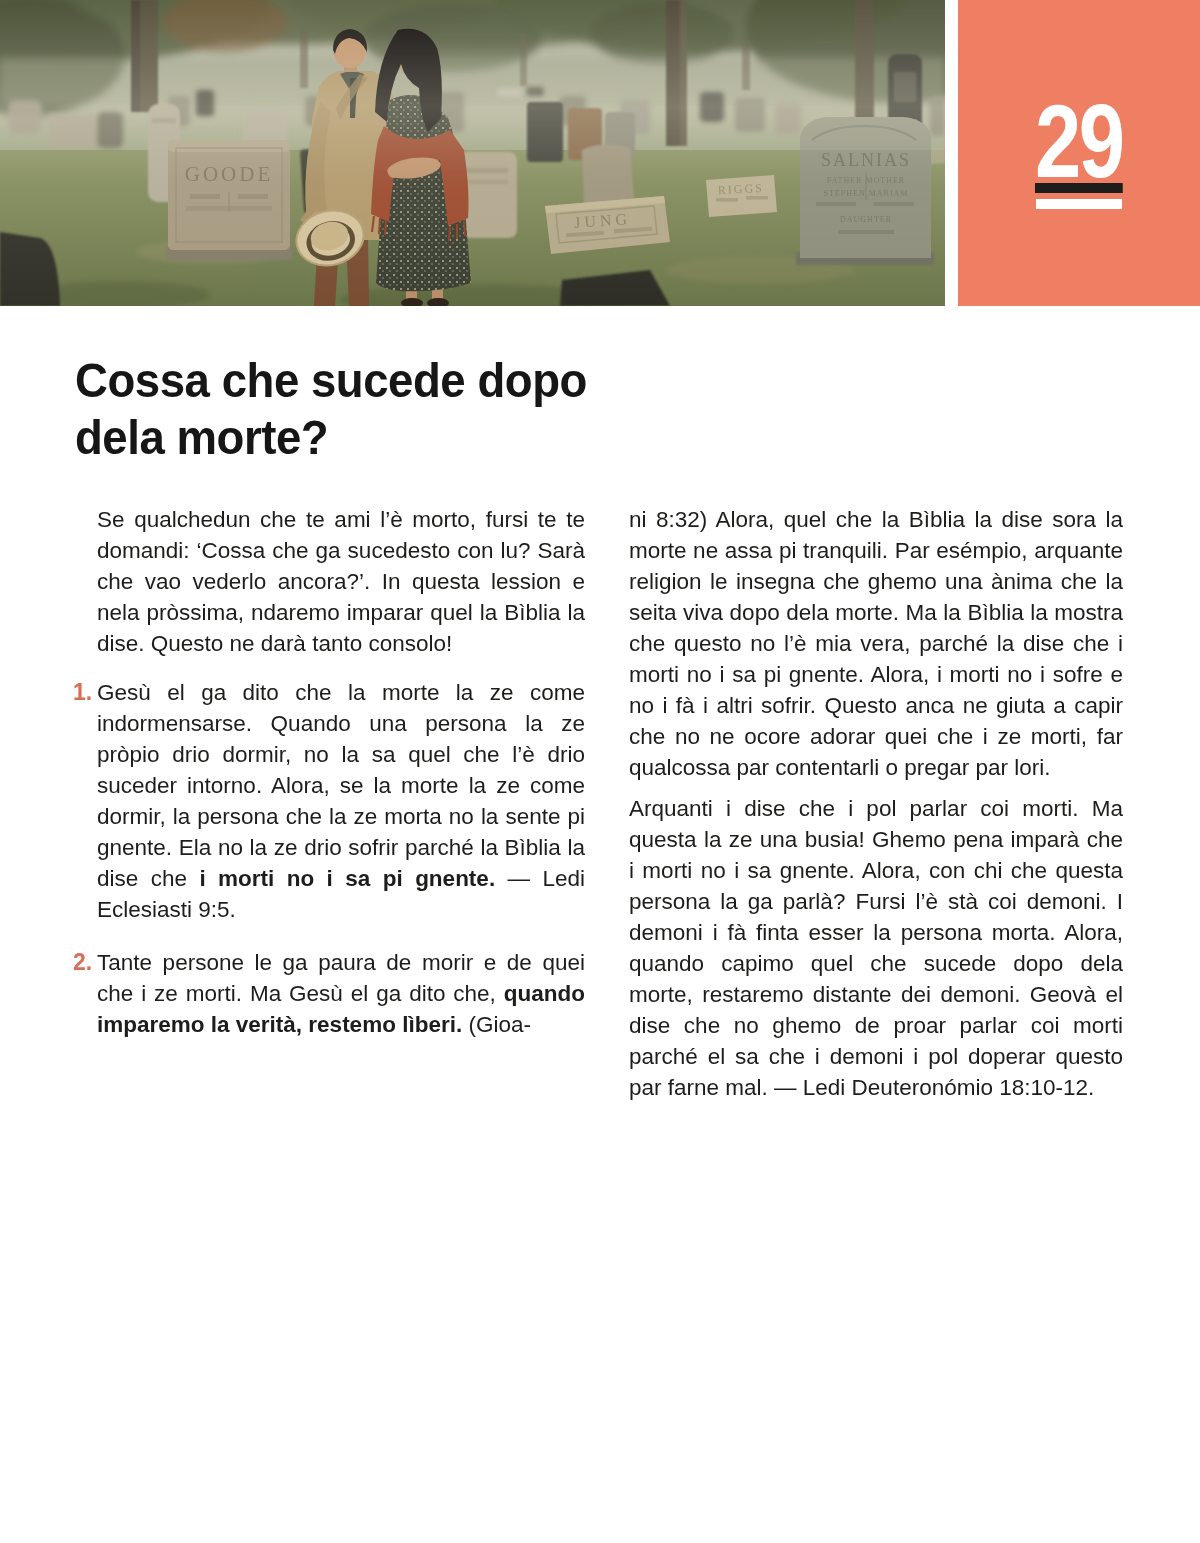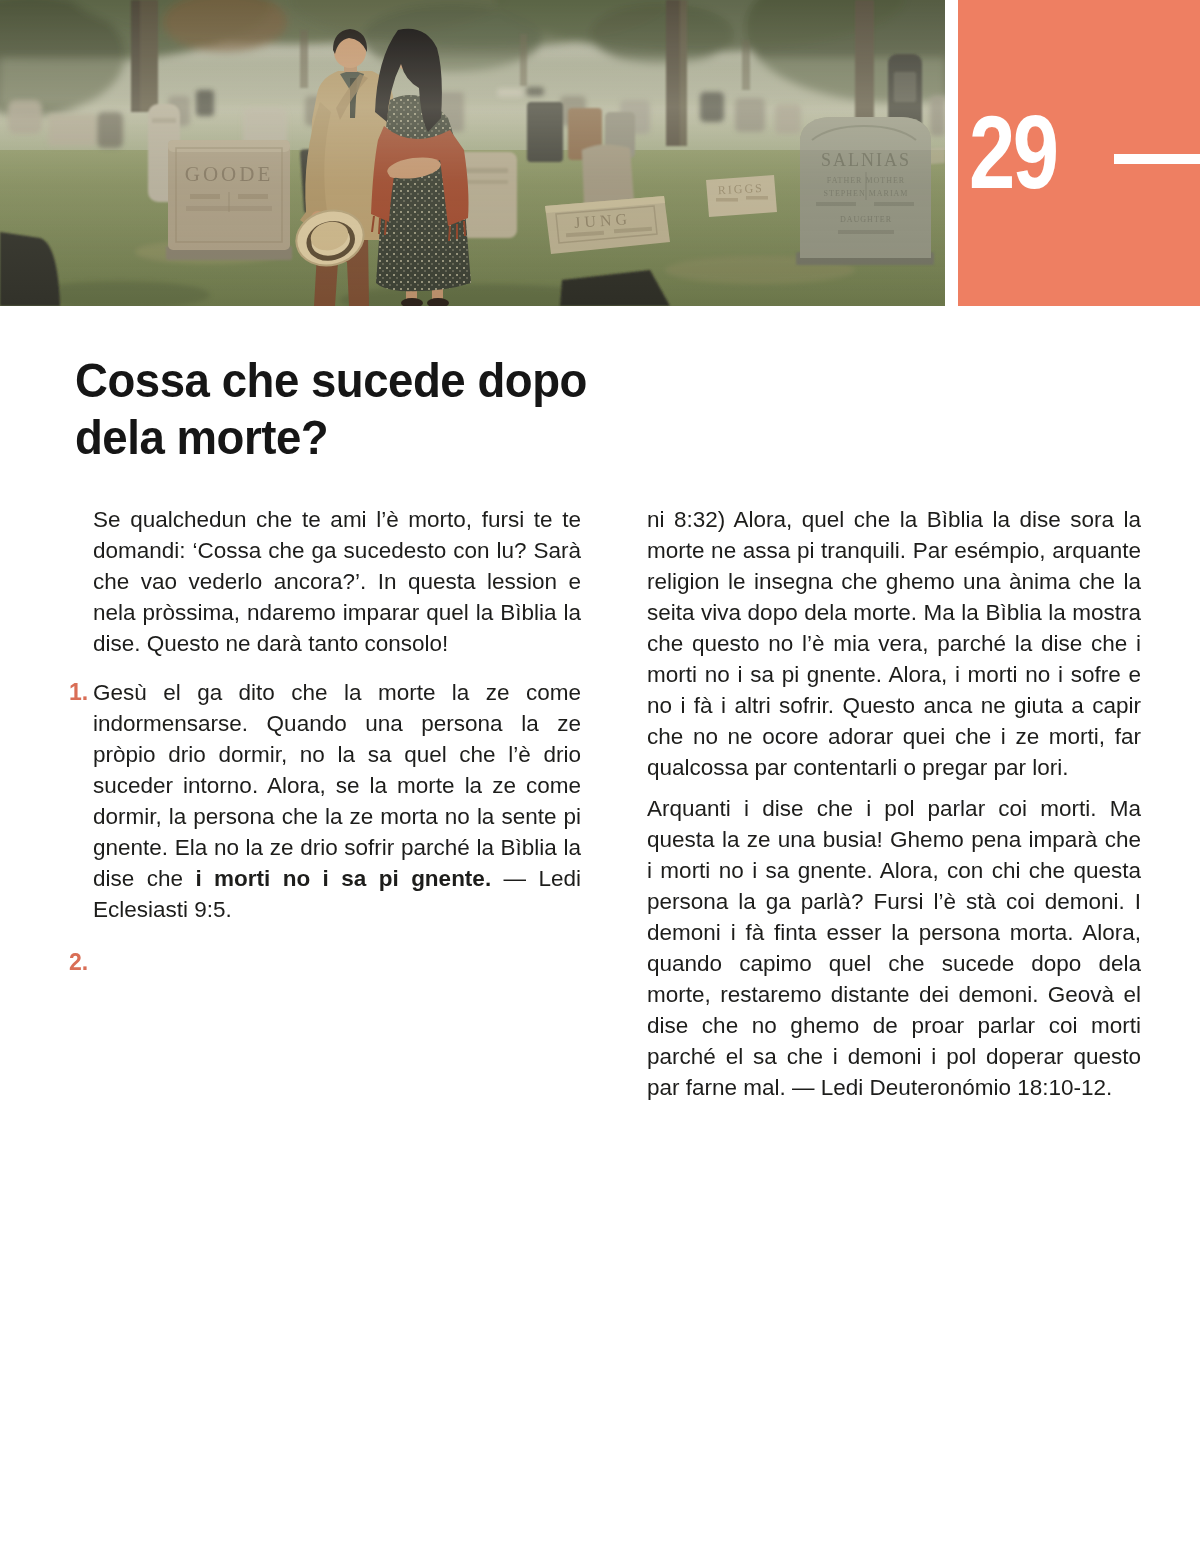--- a/index.html
+++ b/index.html
@@ -16,38 +16,38 @@
     color:var(--text-color);
     overflow:hidden;
   }
   
   .hero{display:flex;height:306px;}
   .hero-photo{width:945px;height:306px;position:relative;overflow:hidden;flex:0 0 auto;}
   .hero-photo svg{display:block;width:100%;height:100%;}
   .hero-gap{width:13px;flex:0 0 auto;background:#ffffff;}
   .hero-badge{
     flex:1;background:var(--badge-bg);
-    display:flex;align-items:center;justify-content:space-between;
+    display:flex;flex-direction:column;align-items:center;justify-content:center;text-decoration:underline;
   }
   .badge-number{
     color:#ffffff;font-weight:700;font-size:104px;line-height:0.86;
     letter-spacing:-3px;transform:scaleX(.8);transform-origin:center;
   }
   .badge-underline{width:86px;height:10px;background:#ffffff;margin-top:12px;}
   
   .title{
     margin:46px 0 0 75px;
     font-size:49px;line-height:57px;font-weight:700;
     letter-spacing:-0.5px;color:#161616;
     transform:scaleX(.93);transform-origin:left top;
   }
   
-  .columns{display:flex;gap:58px;margin:38px 63px 0 73px;justify-content:center;}
+  .columns{display:flex;gap:44px;margin:38px 63px 0 73px;}
   .col-left{width:512px;flex:0 0 auto;}
-  .col-right{width:494px;flex:0 0 auto;margin-left:8px;}
+  .col-right{width:494px;flex:0 0 auto;}
   .para{
     margin:0;font-size:22.5px;line-height:31px;
     text-align:justify;hyphens:none;color:var(--text-color);
   }
   .para b{font-weight:700;}
   .indent{margin-left:24px;}
   .question{
     position:relative;padding-left:26px;
     margin:18px 0 4px 0;
     color:var(--heading-orange);font-weight:700;
@@ -280,20 +280,21 @@
       <p class="para indent"><span>Se qualchedun che te ami l’è morto, fursi te te domandi: ‘Cossa che ga sucedesto con lu? Sarà che vao vederlo ancora?’. In questa lession e nela pròssima, ndaremo imparar quel la Bìblia la dise. Questo ne darà tanto consolo!</span></p>
 
       <div class="question">
         <span class="qnum">1.</span>
       </div>
       <p class="para indent para-after-q"><span>Gesù el ga dito che la morte la ze come indormensarse. Quando una persona la ze pròpio drio dormir, no la sa quel che l’è drio suceder intorno. Alora, se la morte la ze come dormir, la persona che la ze morta no la sente pi gnente. Ela no la ze drio sofrir parché la Bìblia la dise che </span><b>i morti no i sa pi gnente.</b><span> — Ledi Eclesiasti 9:5.</span></p>
 
       <div class="question q2">
         <span class="qnum">2.</span>
       </div>
+      <p class="para indent para-after-q2"><span>Tante persone le ga paura de morir e de quei che i ze morti. Ma Gesù el ga dito che, </span><b>quando imparemo la verità, restemo lìberi.</b><span> (Gioa-</span></p>
     </div>
 
     <div class="col col-right">
       <p class="para"><span>ni 8:32) Alora, quel che la Bìblia la dise sora la morte ne assa pi tranquili. Par esémpio, arquante religion le insegna che ghemo una ànima che la seita viva dopo dela morte. Ma la Bìblia la mostra che questo no l’è mia vera, parché la dise che i morti no i sa pi gnente. Alora, i morti no i sofre e no i fà i altri sofrir. Questo anca ne giuta a capir che no ne ocore adorar quei che i ze morti, far qualcossa par contentarli o pregar par lori.</span></p>
       <p class="para"><span>Arquanti i dise che i pol parlar coi morti. Ma questa la ze una busia! Ghemo pena imparà che i morti no i sa gnente. Alora, con chi che questa persona la ga parlà? Fursi l’è stà coi demoni. I demoni i fà finta esser la persona morta. Alora, quando capimo quel che sucede dopo dela morte, restaremo distante dei demoni. Geovà el dise che no ghemo de proar parlar coi morti parché el sa che i demoni i pol doperar questo par farne mal. — Ledi Deuteronómio 18:10-12.</span></p>
     </div>
 
   </div>
 </div>
 

